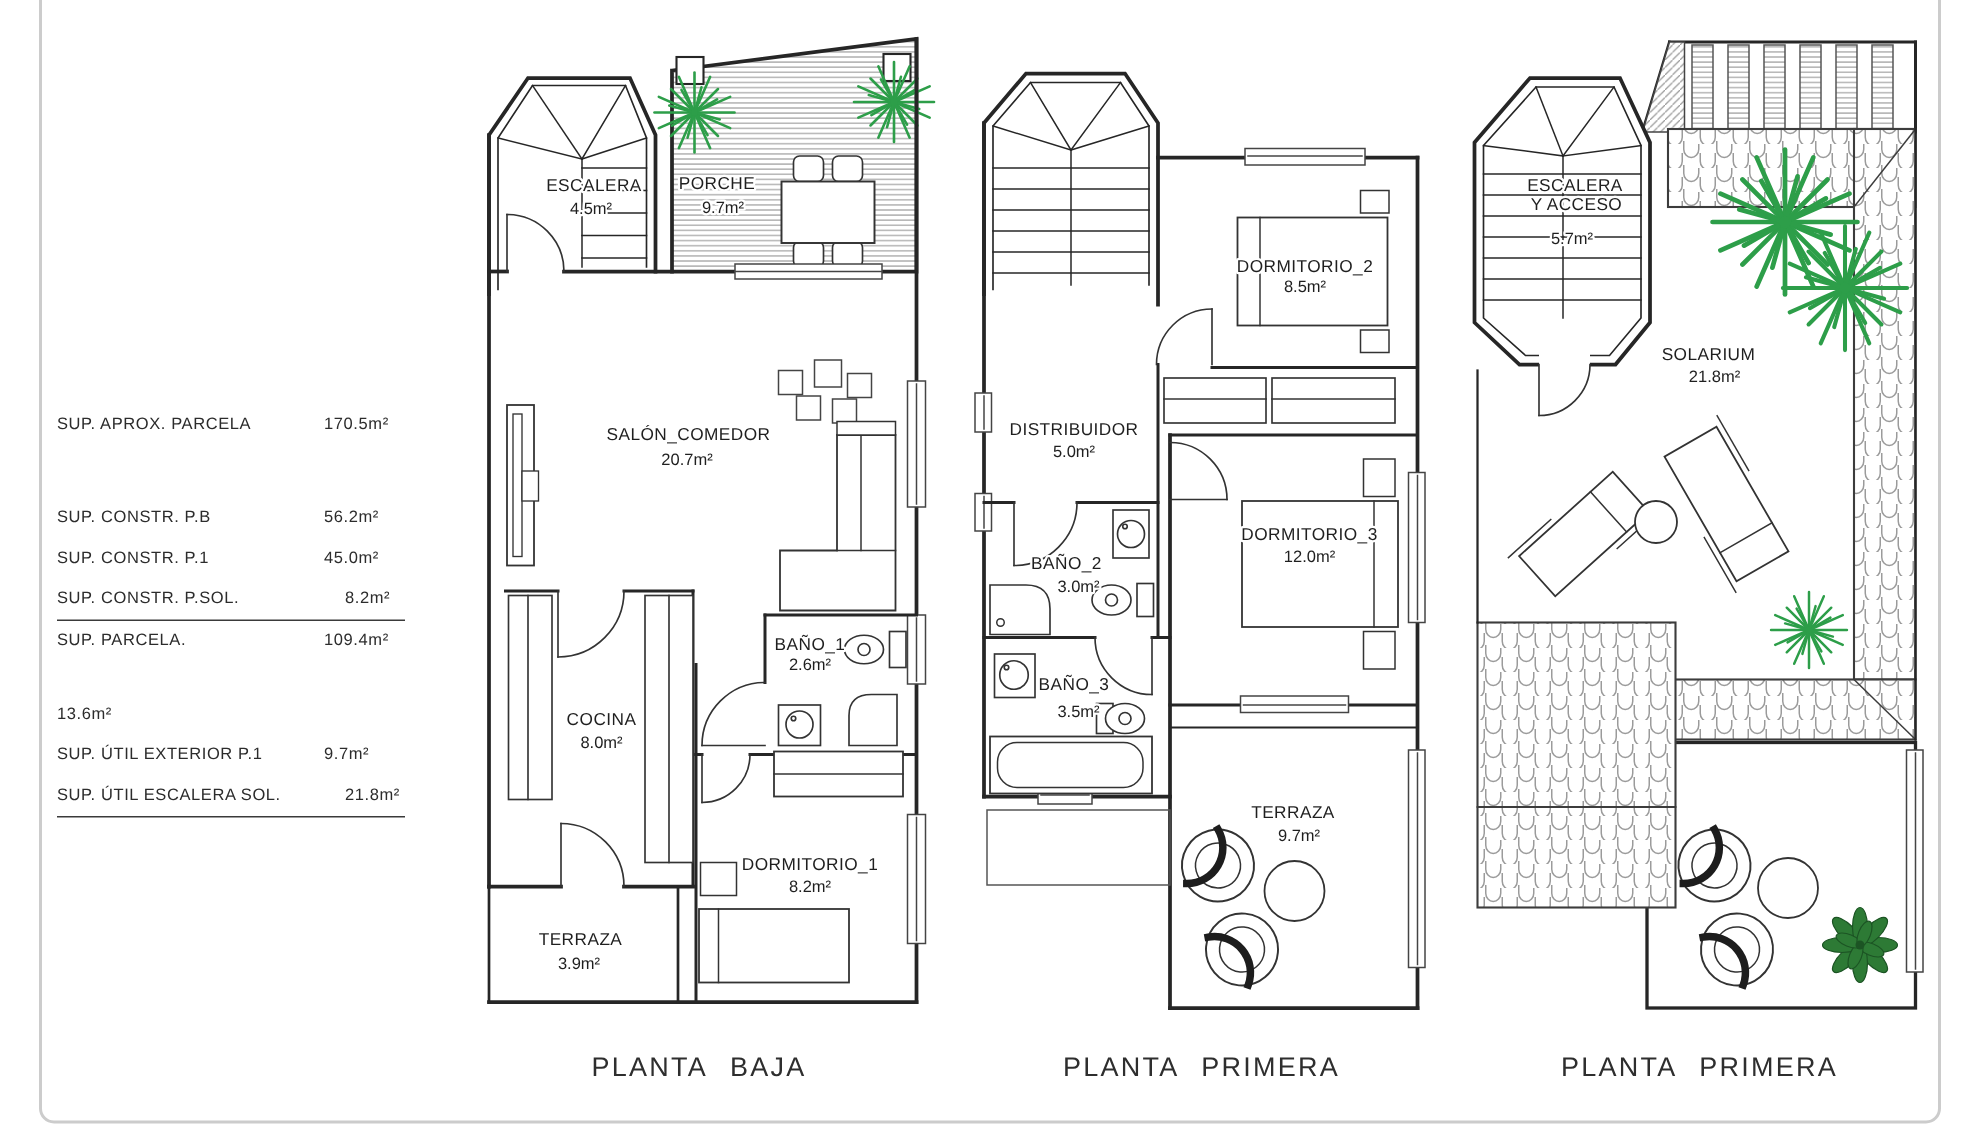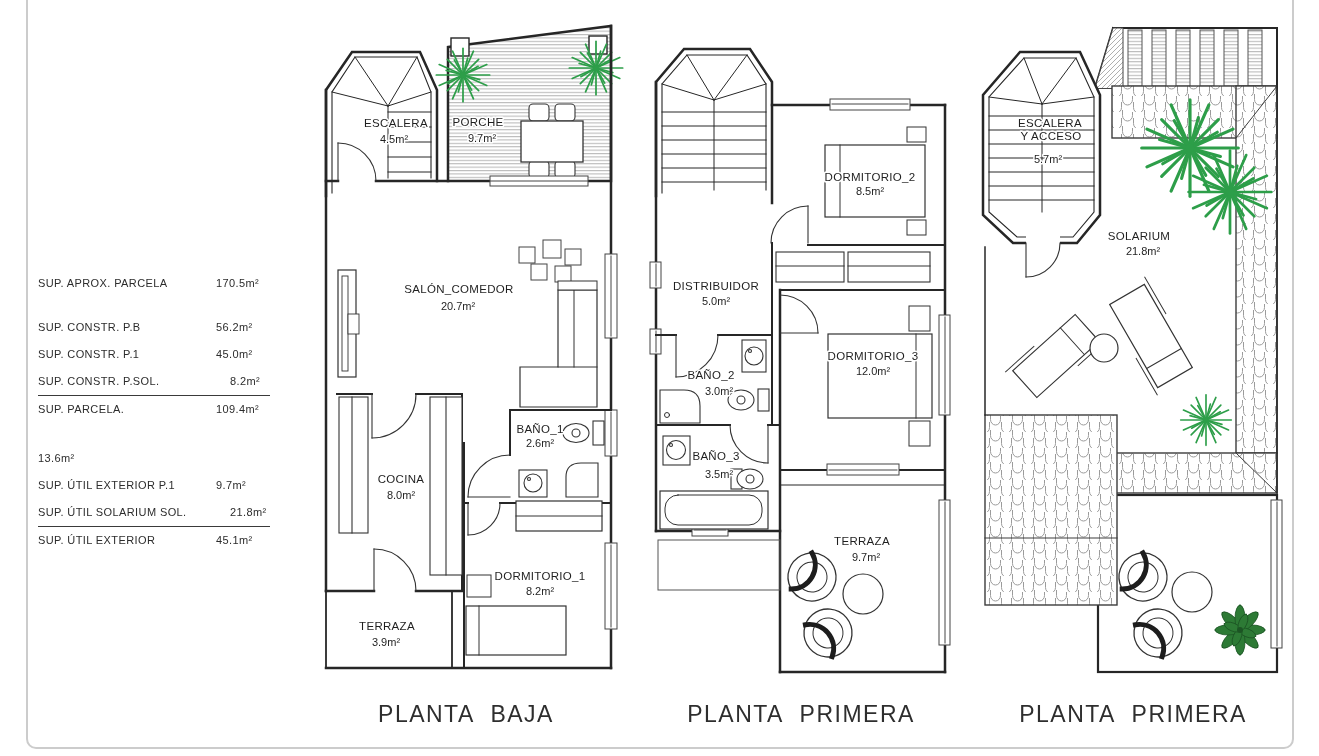--- a/index.html
+++ b/index.html
@@ -6,26 +6,26 @@
   #stage{position:relative;width:1319px;height:756px;background:#fff;overflow:hidden;
          font-family:"Liberation Sans",sans-serif;}
   #frame{position:absolute;left:26px;top:-22px;width:1264px;height:767px;
          border:2px solid #cccccc;border-radius:10px;pointer-events:none;}
   
   #summary{position:absolute;left:38px;top:270px;width:232px;color:#2c2c2c;
            font-size:11px;letter-spacing:.4px;}
   .srow{display:flex;height:27px;line-height:27px;white-space:nowrap;}
   .srow .lbl{width:178px;}
   .srow .val{flex:1;}
-  .gap-big{margin-top:17px;}
+  .gap-big{margin-top:35px;}
   .gap-mid{margin-top:22px;}
   .sumline{border-bottom:1.6px solid #3a3a3a;gap:14px;}
   
   .caption{position:absolute;top:701px;transform:translateX(-50%);
-           font-size:23px;letter-spacing:1.5px;word-spacing:9px;color:#2e2e2e;white-space:nowrap;}
+           font-size:18px;letter-spacing:1.5px;word-spacing:9px;color:#2e2e2e;white-space:nowrap;}
   svg{position:absolute;left:0;top:0;}
   svg text{font-family:"Liberation Sans",sans-serif;fill:#1f1f1f;text-anchor:middle;
            paint-order:stroke;stroke:#ffffff;stroke-width:3px;stroke-linejoin:round;}
   text.rn{font-size:11.5px;letter-spacing:.3px;}
   text.ra{font-size:11px;}
 </style>
 </head>
 <body>
 
 <div id="stage">
@@ -52,26 +52,22 @@
       <span class="val">109.4m²</span>
     </div>
     <div class="srow gap-mid">
       <span class="val">13.6m²</span>
     </div>
     <div class="srow">
       <span class="lbl">SUP. ÚTIL EXTERIOR P.1</span>
       <span class="val">9.7m²</span>
     </div>
     <div class="srow sumline">
-      <span class="lbl">SUP. ÚTIL SOLARIUM SOL.</span>
+      <span class="lbl">SUP. ÚTIL ESCALERA SOL.</span>
       <span class="val">21.8m²</span>
-    </div>
-    <div class="srow">
-      <span class="lbl">SUP. ÚTIL EXTERIOR</span>
-      <span class="val">45.1m²</span>
     </div>
   </div>
 
   <svg width="1319" height="756" viewBox="0 0 1319 756">
     <defs>
       <pattern id="hatchH" width="8" height="3.4" patternUnits="userSpaceOnUse">
         <rect width="8" height="3.4" fill="#ffffff"></rect>
         <line x1="0" y1="0.6" x2="8" y2="0.6" stroke="#ababab" stroke-width="0.9"></line>
       </pattern>
       <pattern id="diagH" width="5" height="5" patternUnits="userSpaceOnUse">

